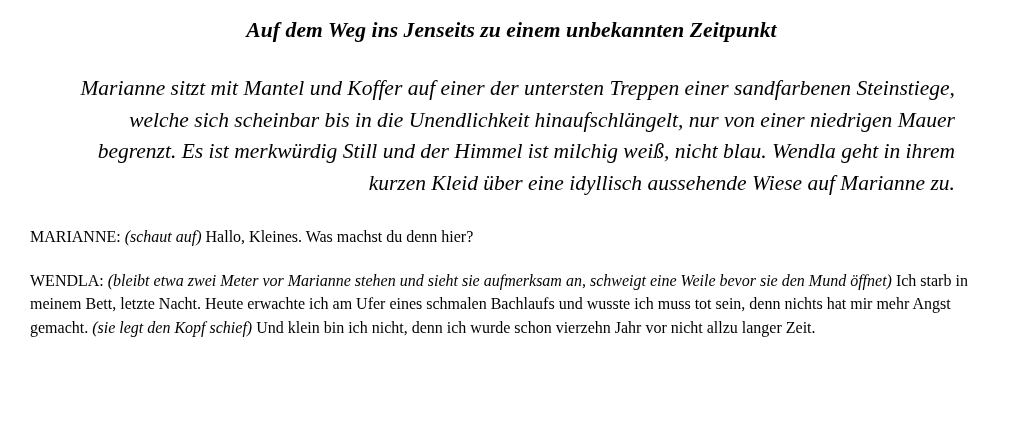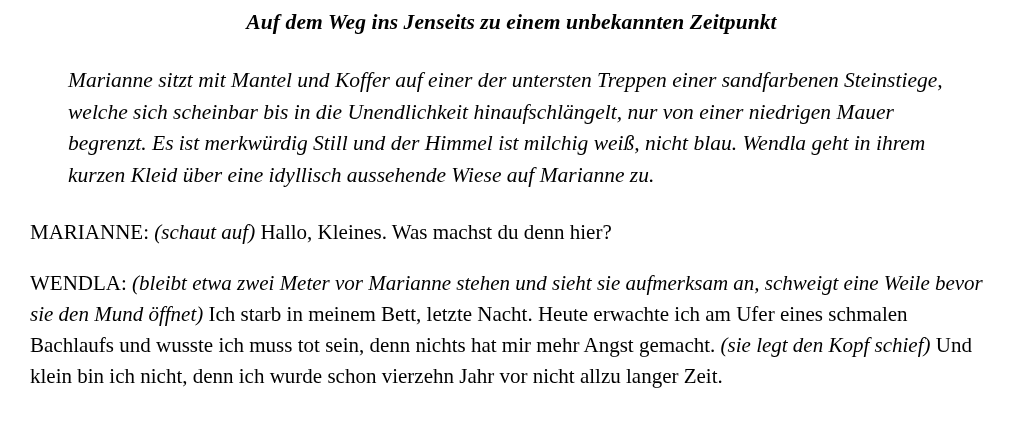--- a/index.html
+++ b/index.html
@@ -19,32 +19,32 @@
     width: 1023px;
     height: 435px;
     box-sizing: border-box;
     padding: 4px 30px 0 30px;
   }
   .doc-title {
     text-align: center;
     font-style: italic;
     font-size: 21.5px;
     line-height: 1.35;
-    margin: 4px 0 0 0;
+    margin: 12px 0 0 0;
     letter-spacing: 0.1px;
   }
   .stage-direction {
     font-style: italic;
     font-size: 21.5px;
     line-height: 1.47;
-    text-align: left;
+    text-align: right;
     margin: 28px 38px 0 38px;
   }
   .dialogue {
-    font-size: 21px;
+    font-size: 16px;
     line-height: 1.47;
     text-align: left;
     margin: 26px 0 0 0;
   }
   .dialogue.tight {
     margin-top: 20px;
   }
   .speaker {
     font-style: normal;
   }

